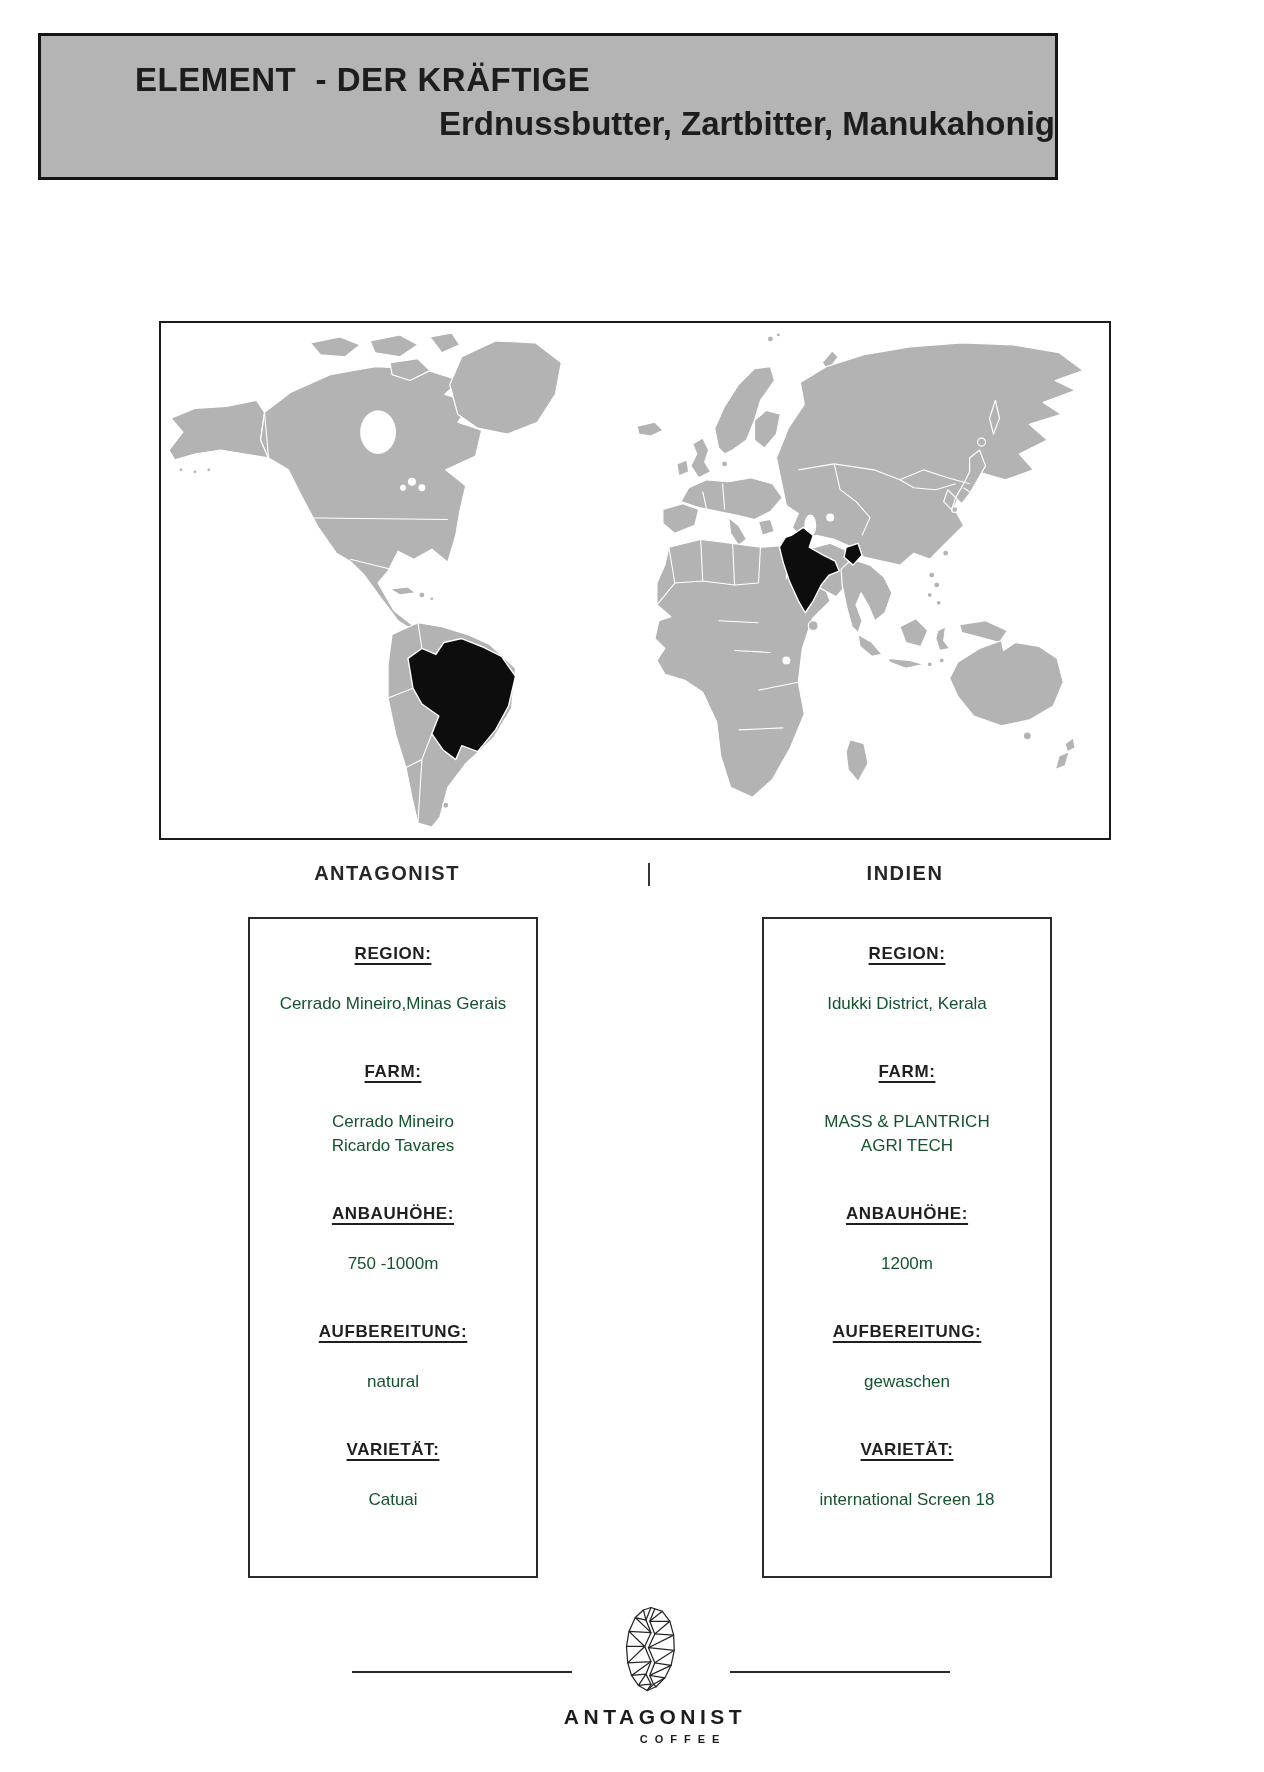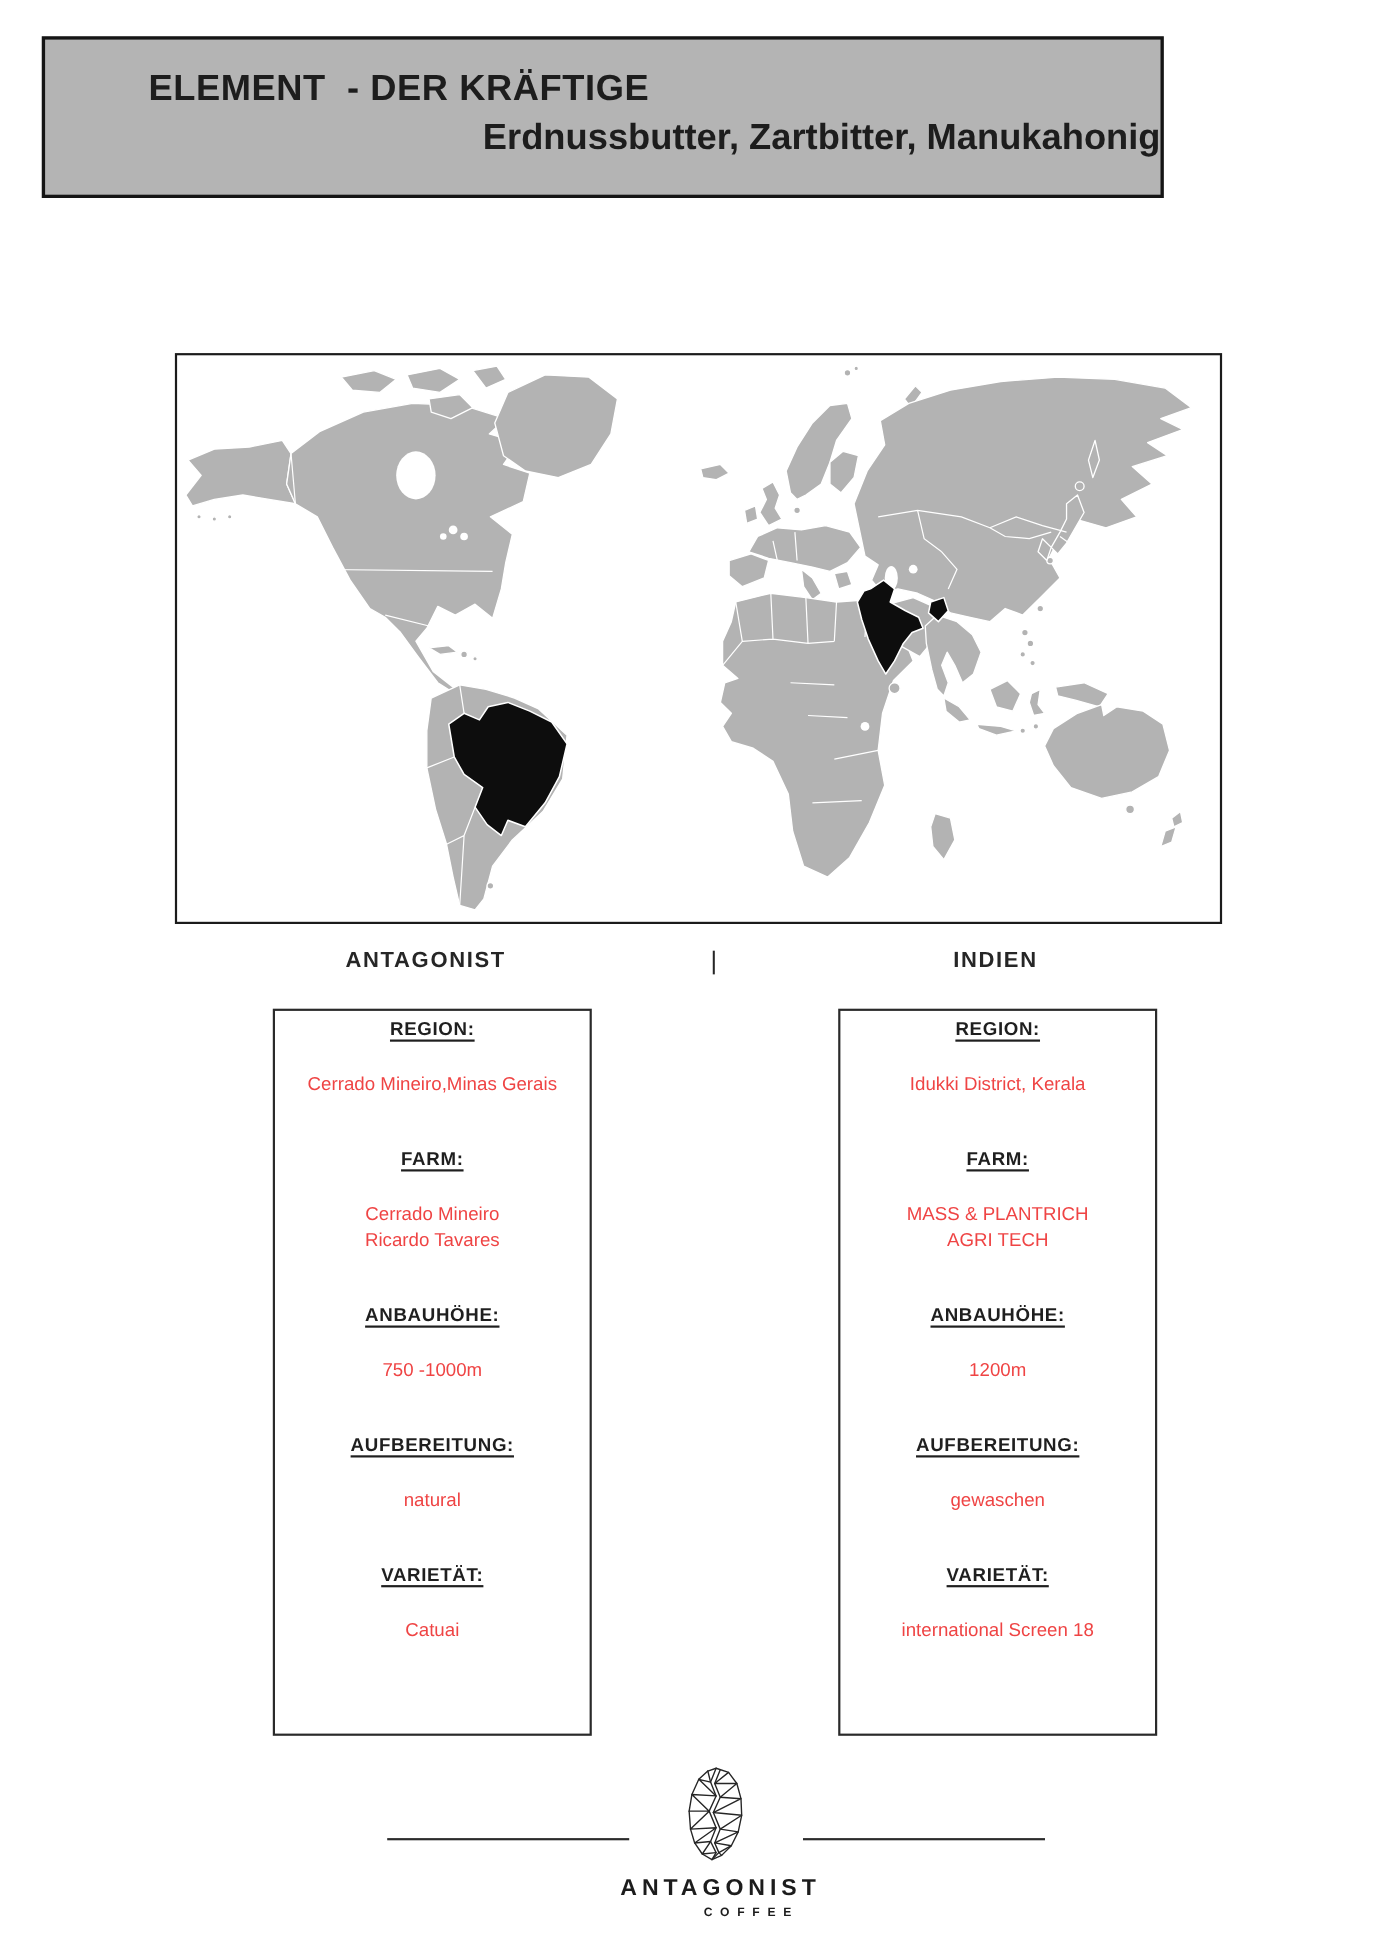--- a/index.html
+++ b/index.html
@@ -34,33 +34,33 @@
     white-space:nowrap;
   }
   .origin-separator {
     position:absolute; top:860px; transform:translateX(-50%);
     font-size:23px; font-weight:normal; color:#262626;
   }
   
   .info-box {
     position:absolute; top:917px; width:290px; height:661px;
     border:2px solid #2a2a2a; background:#ffffff;
-    text-align:center; padding-top:5px;
+    text-align:center; padding-top:23px;
   }
   .info-box-left  { left:248px; }
   .info-box-right { left:762px; }
   .field { margin-bottom:44px; }
   .field-label {
     display:inline-block;
     font-size:17px; font-weight:bold; letter-spacing:0.6px; color:#1f1f1f;
     line-height:24px; margin-bottom:26px;
     text-decoration:underline; text-decoration-thickness:2px; text-underline-offset:4px;
   }
   .field-label-row { line-height:24px; }
-  .field-value { font-size:17px; color:#ef4444; line-height:24px; }
+  .field-value { font-size:17px; color:#14532d; line-height:24px; }
   
   .rule {
     position:absolute; top:1671px; height:2px; background:#2b2b2b;
   }
   .rule-left  { left:352px; width:220px; }
   .rule-right { left:730px; width:220px; }
   .bean { position:absolute; left:618px; top:1605px; width:66px; height:88px; }
   .brand {
     position:absolute; top:1705px; left:655px; transform:translateX(-50%);
     font-size:21px; font-weight:bold; letter-spacing:4.5px; color:#1c1c1c;

